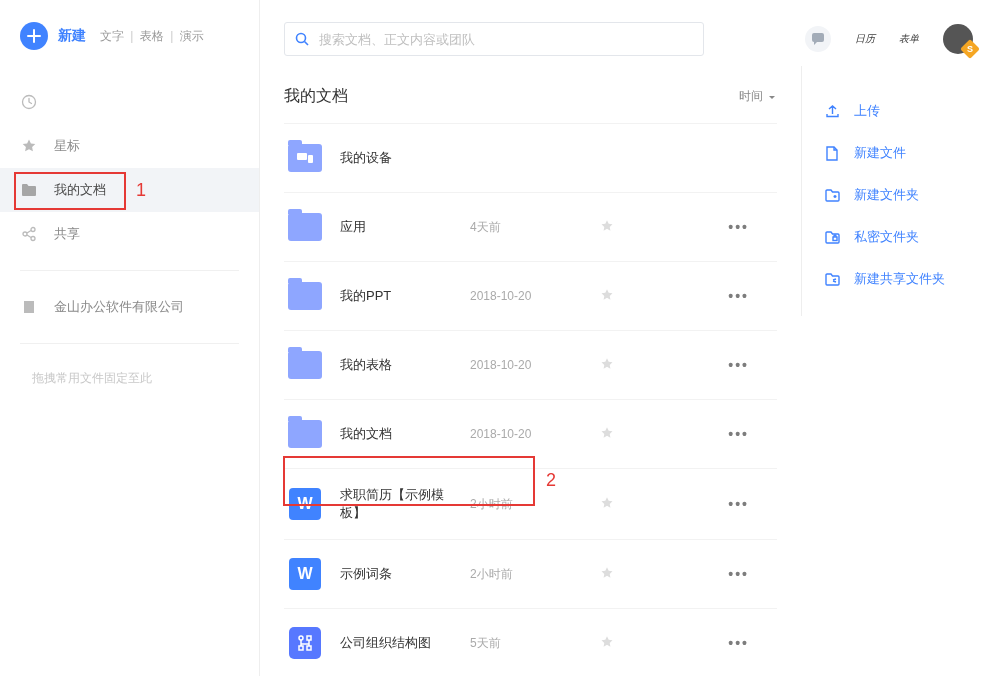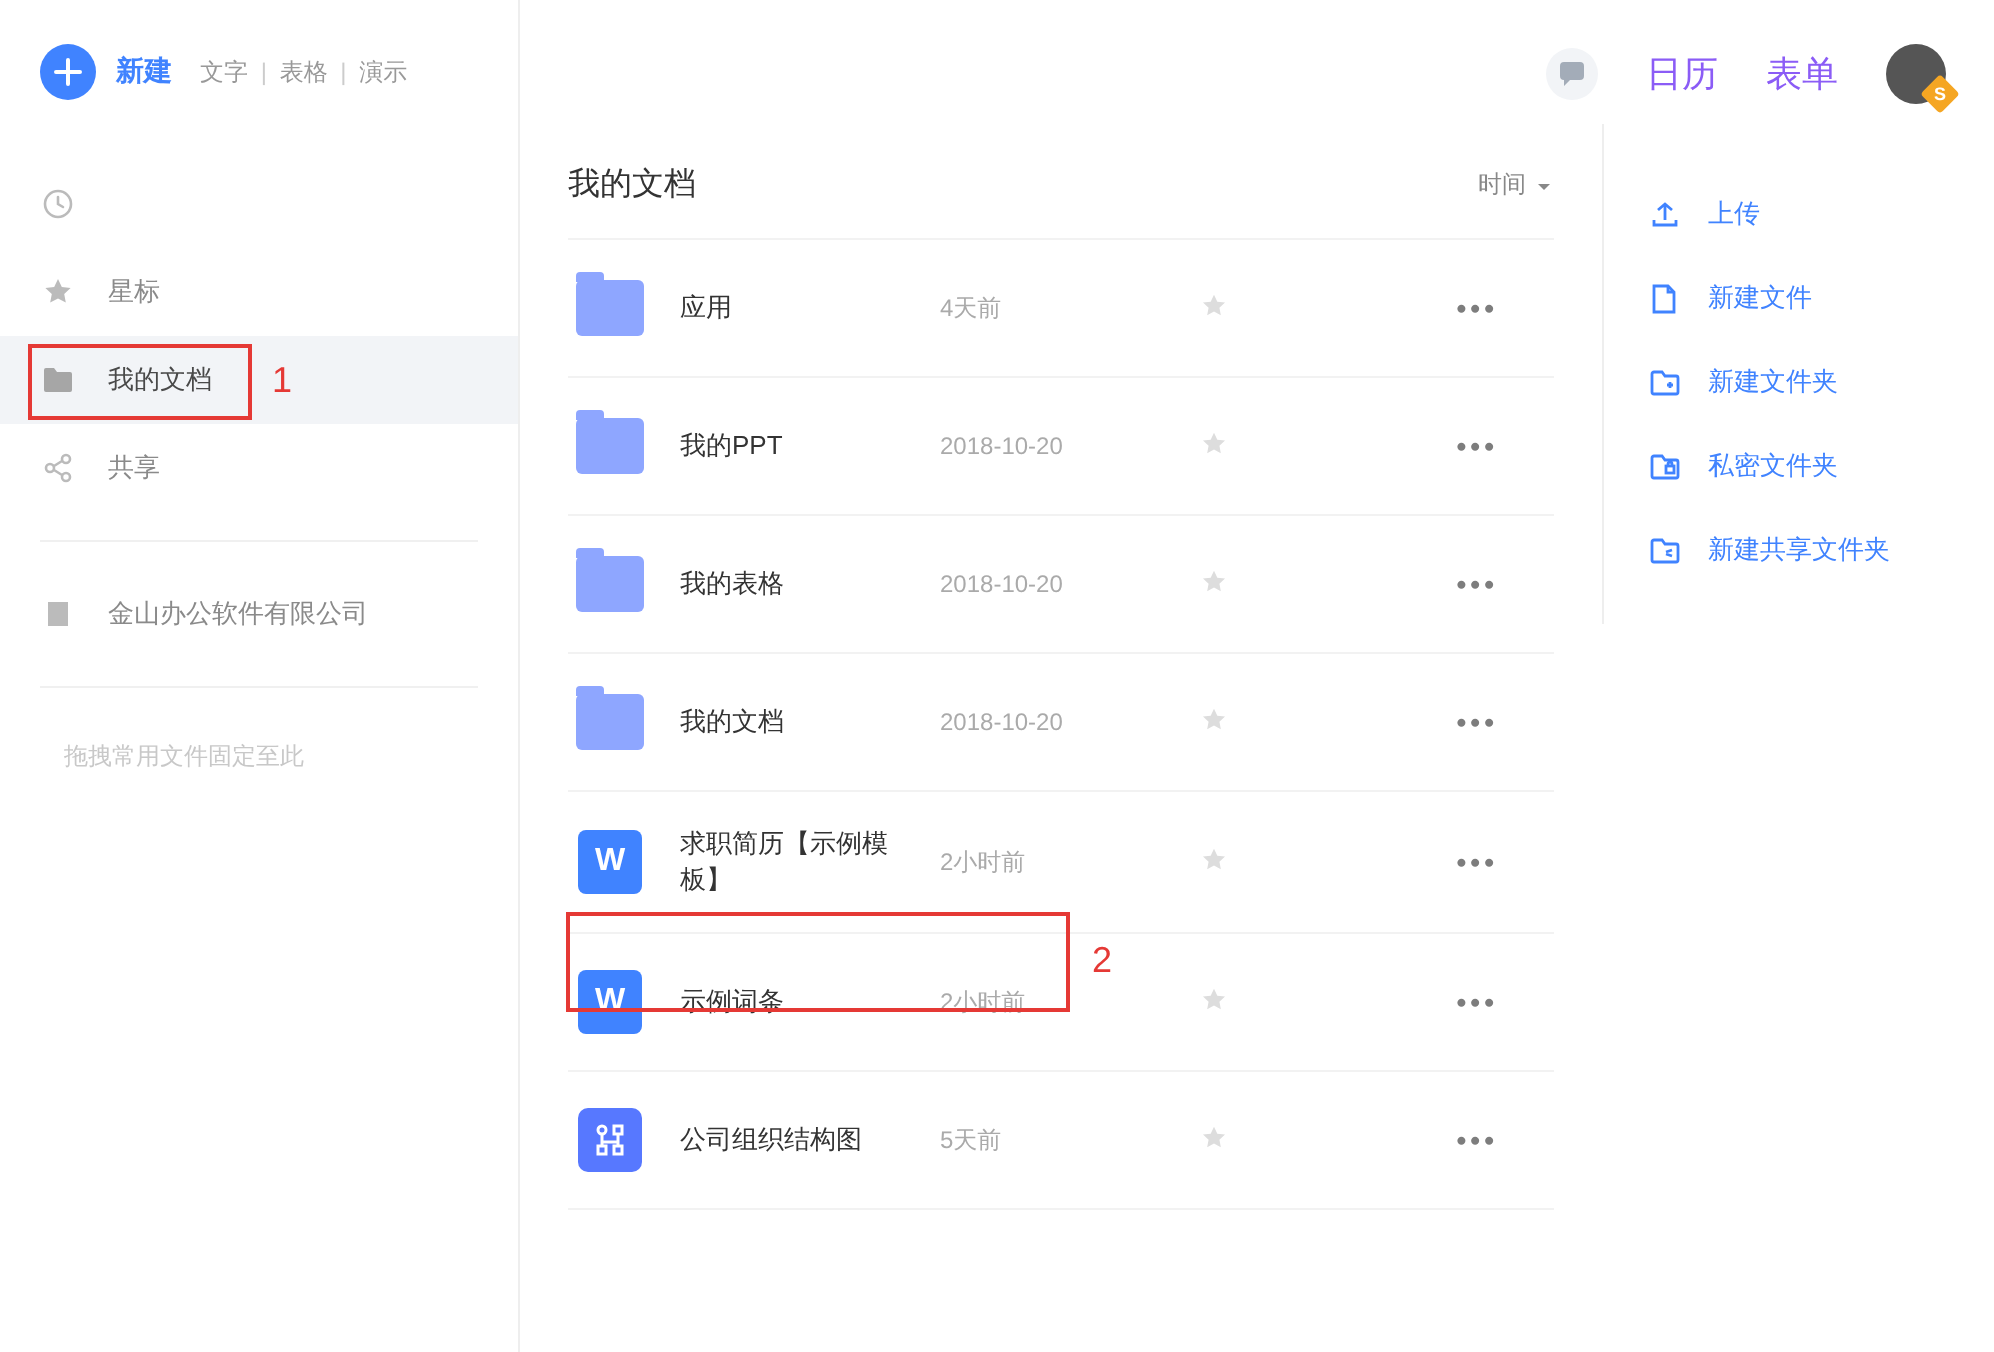--- a/index.html
+++ b/index.html
@@ -89,21 +89,21 @@
       padding: 0 10px;
       max-width: 420px;
     }
     .search .sicn { color: #4083ff; margin-right: 10px; display:flex; }
     .search input {
       border: none; outline: none; flex: 1;
       font-size: 13px; color: #333;
     }
     .search input::placeholder { color: #bfbfbf; }
     .top-actions { display: flex; align-items: center; gap: 24px; margin-left: auto; }
-    .top-actions .link { color: #8b5cf6; font-size: 18px; cursor: pointer; }
+    .top-actions .link { color: #404040; font-size: 10px; cursor: pointer; font-style: italic; }
     .msg-icn {
       width: 26px; height: 26px; border-radius: 50%;
       background: #f2f4f7; color: #a3acb8;
       display: flex; align-items: center; justify-content: center;
     }
     .avatar {
       width: 30px; height: 30px; border-radius: 50%;
       background: #555;
       position: relative;
     }
@@ -280,20 +280,29 @@
       <span class="label">金山办公软件有限公司</span>
     </div>
 
     <div class="sidebar-sep"></div>
     <div class="drag-hint">拖拽常用文件固定至此</div>
 
   </div>
 
   <div class="main">
     <div class="topbar">
+      <div class="search">
+        <span class="sicn">
+          <svg width="14" height="14" viewBox="0 0 14 14" fill="none" stroke="currentColor" stroke-width="1.6">
+              <circle cx="6" cy="6" r="4.5"></circle>
+              <path d="M9.5 9.5L13 13"></path>
+            </svg>
+        </span>
+        <input type="text" placeholder="搜索文档、正文内容或团队" style="">
+      </div>
       <div class="top-actions">
         <span class="msg-icn">
           <svg width="14" height="14" viewBox="0 0 14 14" fill="currentColor">
               <path d="M1 3a2 2 0 012-2h8a2 2 0 012 2v5a2 2 0 01-2 2H6l-3 3V10H3a2 2 0 01-2-2V3z"></path>
             </svg>
         </span>
         <span class="link">日历</span>
         <span class="link">表单</span>
         <div class="avatar">
           <div class="badge">
@@ -309,20 +318,32 @@
           <div class="page-title">我的文档</div>
           <div class="sort">
             <span>时间</span>
             <svg width="10" height="10" viewBox="0 0 10 10" style="margin-left:4px">
                 <path d="M2 4l3 3 3-3" fill="#888"></path>
               </svg>
           </div>
         </div>
 
         <div class="file-list" id="file-list">
+            <div class="file-row">
+              <div class="fic">
+                <div class="ficdevice">
+                  <svg width="18" height="12" viewBox="0 0 18 12">
+                    <rect x="1" y="1" width="10" height="7" rx="1" fill="#fff"></rect>
+                    <rect x="12" y="3" width="5" height="8" rx="1" fill="#fff"></rect>
+                  </svg>
+                </div>
+              </div>
+              <div class="fname">我的设备</div>
+              <div class="ftime"></div>
+            </div>
             <div class="file-row">
               <div class="fic">
                 <div class="ficfolder"></div>
               </div>
               <div class="fname">应用</div>
               <div class="ftime">4天前</div>
               <span class="fstar"><svg width="14" height="14" viewBox="0 0 16 16" fill="currentColor">
                   <path d="M8 1.5l1.9 4 4.4.5-3.2 3 .8 4.3L8 11.2 4.1 13.3l.8-4.3-3.2-3 4.4-.5z"></path>
                 </svg></span>
               <span class="fmore">•••</span>

